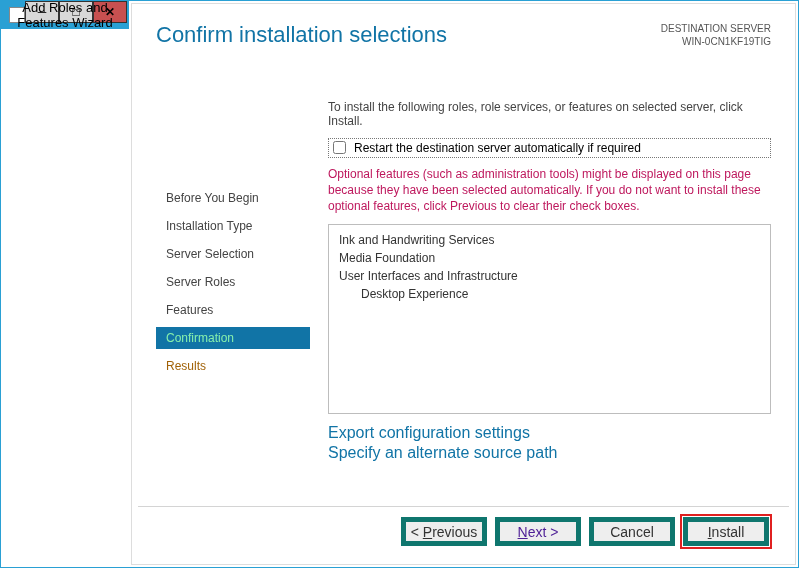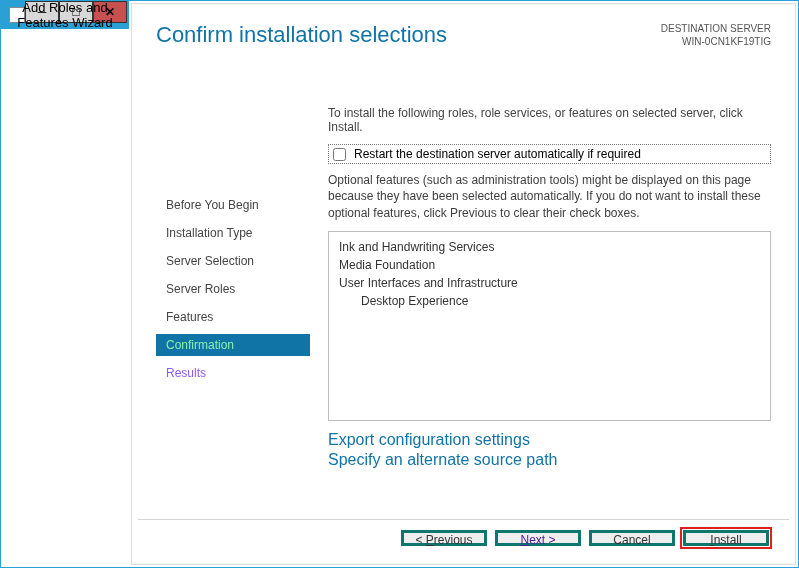--- a/index.html
+++ b/index.html
@@ -103,21 +103,21 @@
     font-size: 12px;
     color: #444;
     cursor: pointer;
     margin-bottom: 6px;
   }
   .sidebar-item.active {
     background: #1174a6;
     color: #86efac;
   }
   .sidebar-item.disabled {
-    color: #8b5cf6;
+    color: #a16207;
     cursor: default;
   }
   .main {
     flex: 1;
     display: flex;
     flex-direction: column;
   }
   .instr {
     font-size: 12px;
     color: #444;
@@ -128,21 +128,21 @@
     align-items: center;
     gap: 8px;
     border: 1px dotted #777;
     padding: 2px 4px;
     margin-bottom: 8px;
   }
   .checkbox-row input { width:13px; height:13px; }
   .checkbox-row label { font-size:12px; text-decoration: underline dotted transparent; }
   .optional-note {
     font-size: 12px;
-    color: #404040;
+    color: #be185d;
     line-height: 1.35;
     margin-bottom: 10px;
   }
   .feature-box {
     flex: 1;
     border: 1px solid #bdbdbd;
     background: #fff;
     padding: 8px 10px;
     font-size: 12px;
     color: #333;
@@ -163,24 +163,24 @@
   }
   .footer {
     border-top: 1px solid #d4d4d4;
     padding: 10px 20px 14px 0;
     display: flex;
     justify-content: flex-end;
     gap: 8px;
   }
   .btn {
     width: 86px;
-    height: 16px;
+    height: 29px;
     background: #eee;
-    border: 3px solid #0f766e;
-    font-size: 12px;
+    border: 5px solid #0f766e;
+    font-size: 14px;
     color: #333;
     cursor: pointer;
   }
   .btn.disabled {
     color: #4c1d95;
     cursor: default;
   }
   .btn.highlight {
     outline: 2px solid #e02020;
     outline-offset: 1px;

